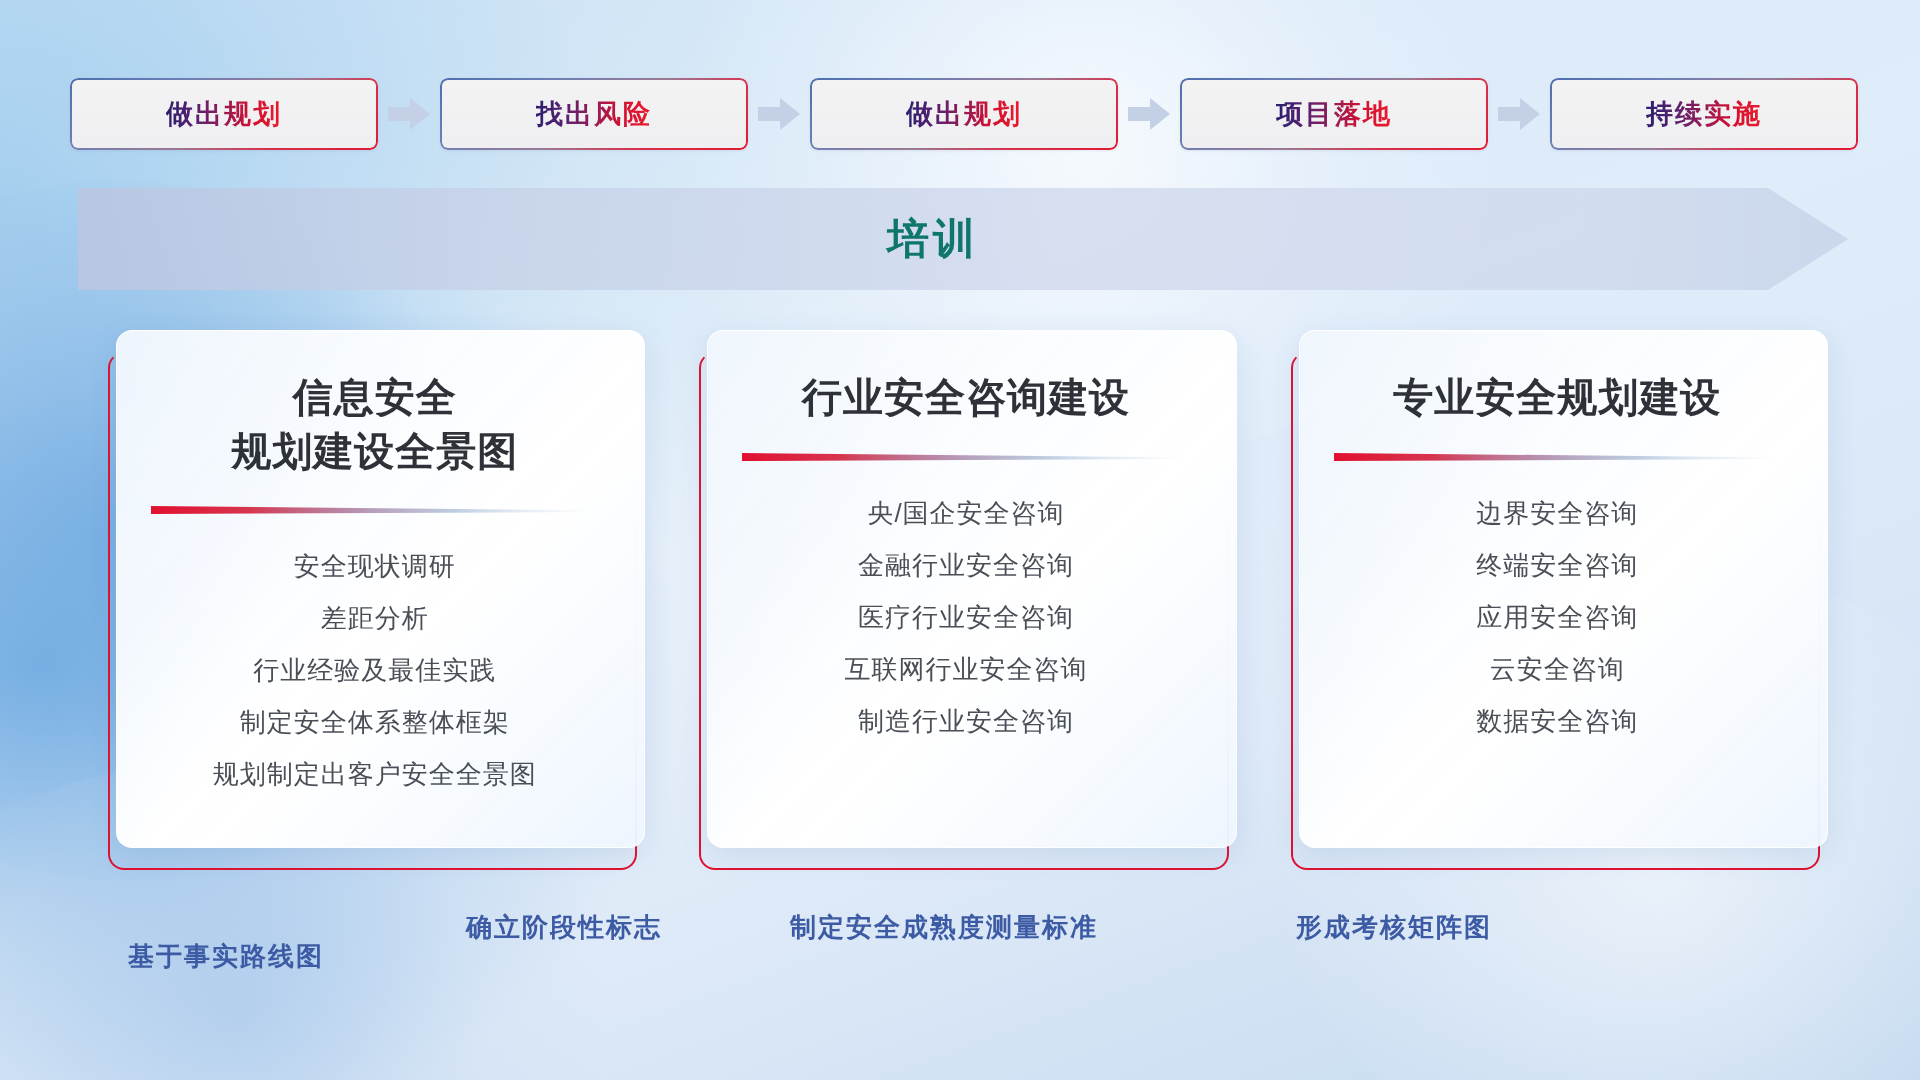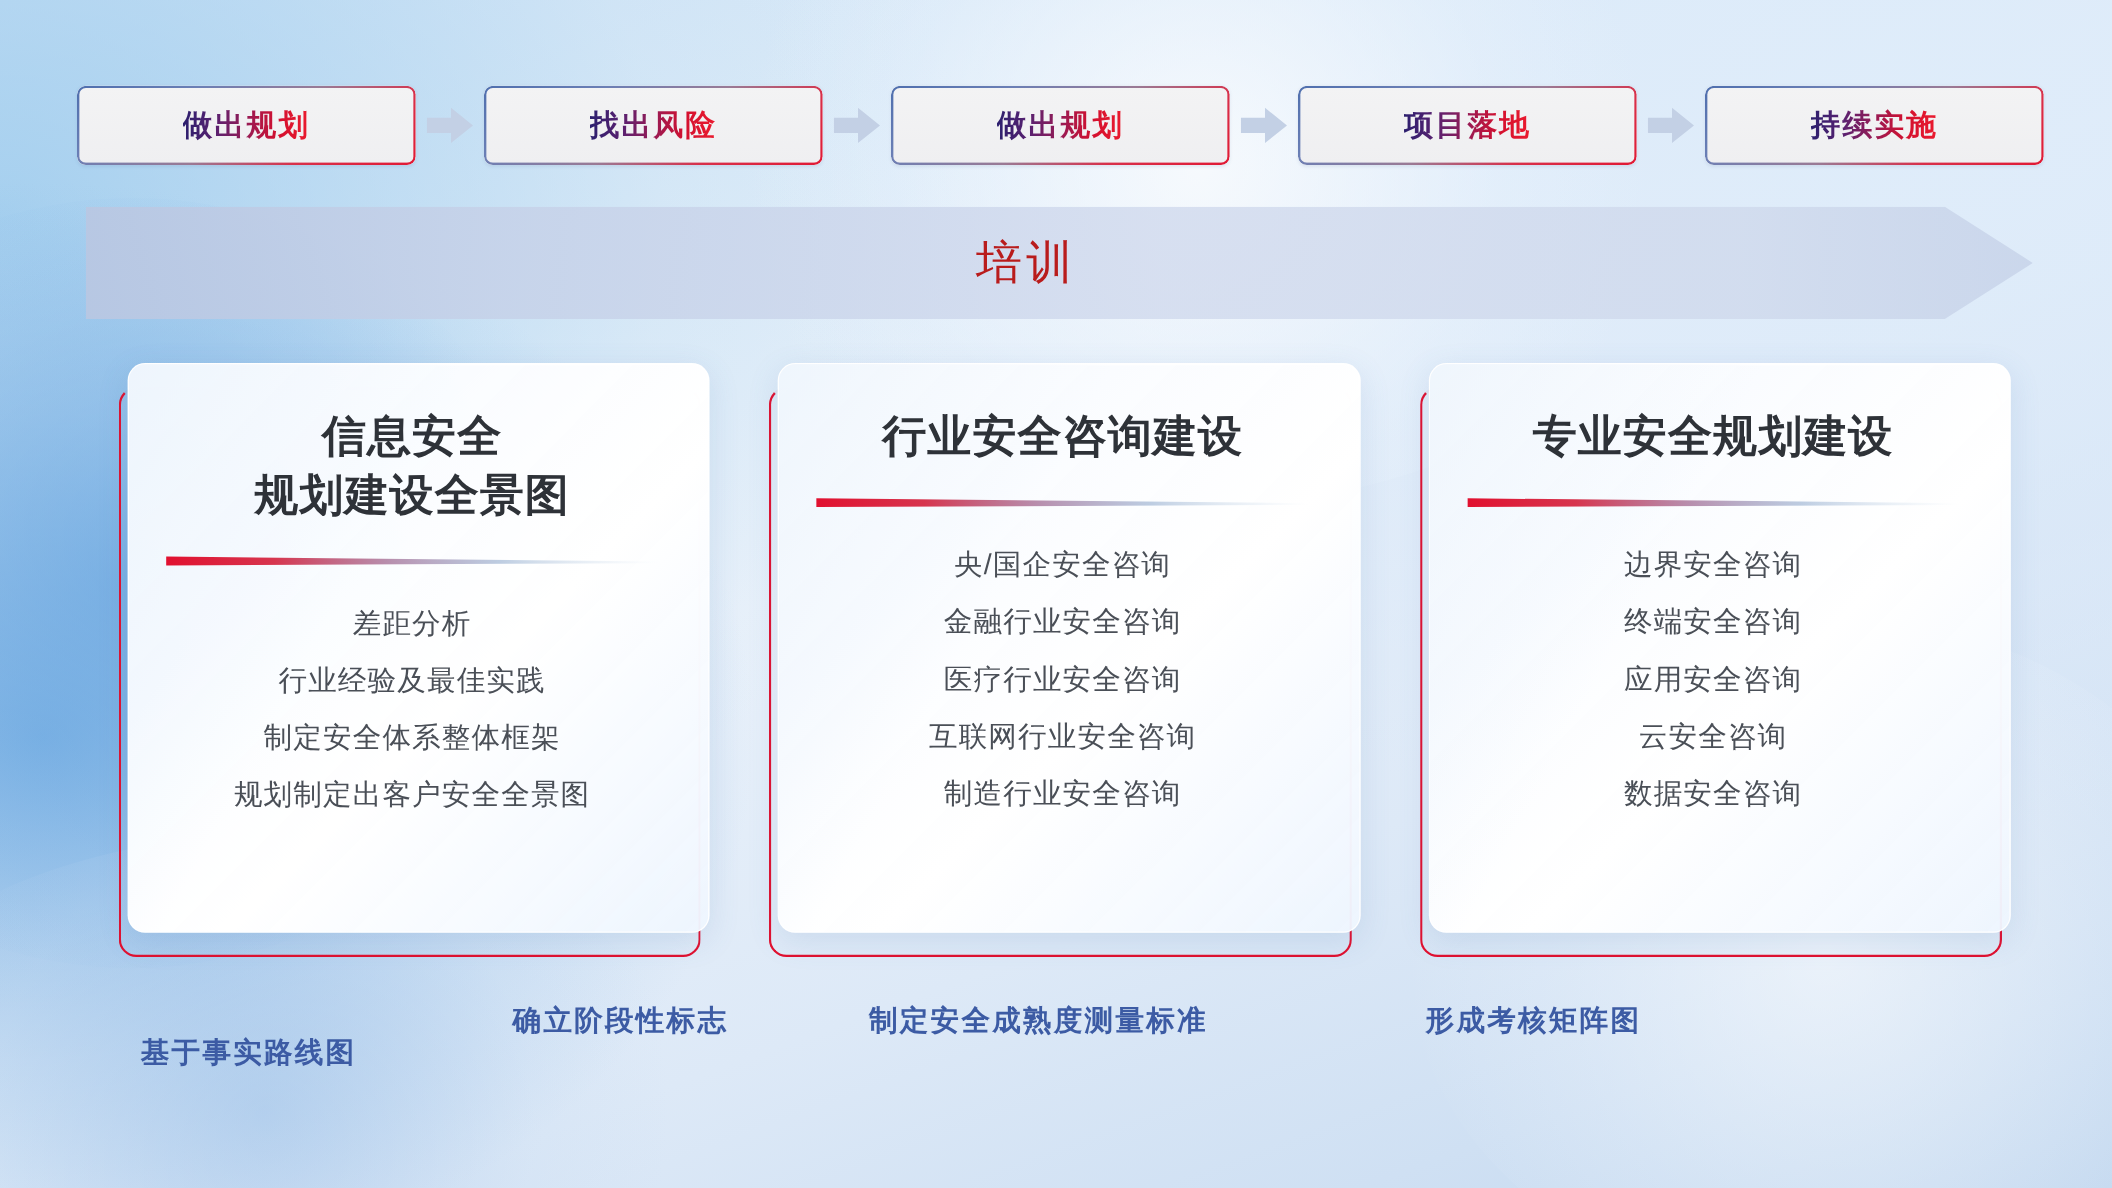--- a/index.html
+++ b/index.html
@@ -66,21 +66,21 @@
   .step-arrow svg { display:block; }
 
   
   .banner {
     position:absolute; left:78px; top:188px; width:1770px; height:102px;
   }
   .banner svg { position:absolute; left:0; top:0; }
   .banner-text {
     position:absolute; left:0; top:0; width:1770px; height:102px;
     display:flex; align-items:center; justify-content:center;
-    font-size:42px; font-weight:400; color:#b91c1c; letter-spacing:4px;
+    font-size:42px; font-weight:700; color:#0f766e; letter-spacing:4px;
     padding-right:60px;
   }
 
   
   .cards {
     position:absolute; left:108px; top:330px; width:1712px; height:560px;
     display:flex; gap:62px;
   }
   .card-wrap { position:relative; flex:1 1 0; height:540px; }
   
@@ -213,20 +213,21 @@
                 <stop offset="0.45" stop-color="#9b5f8a" stop-opacity="0.7"></stop>
                 <stop offset="0.68" stop-color="#7e9cc4" stop-opacity="0.5"></stop>
                 <stop offset="0.88" stop-color="#b9cde2" stop-opacity="0.25"></stop>
                 <stop offset="1" stop-color="#d8e6f3" stop-opacity="0"></stop>
               </linearGradient>
             </defs>
             <path d="M0,2 L400,6.4 L400,8.0 L0,10 Z" fill="url(#rg0)"></path>
           </svg>
         </div>
         <ul class="card-list">
+          <li>安全现状调研</li>
           <li>差距分析</li>
           <li>行业经验及最佳实践</li>
           <li>制定安全体系整体框架</li>
           <li>规划制定出客户安全全景图</li>
         </ul>
       </div>
     </div>
     <div class="card-wrap">
       <div class="card-frame"></div>
       <div class="card">

